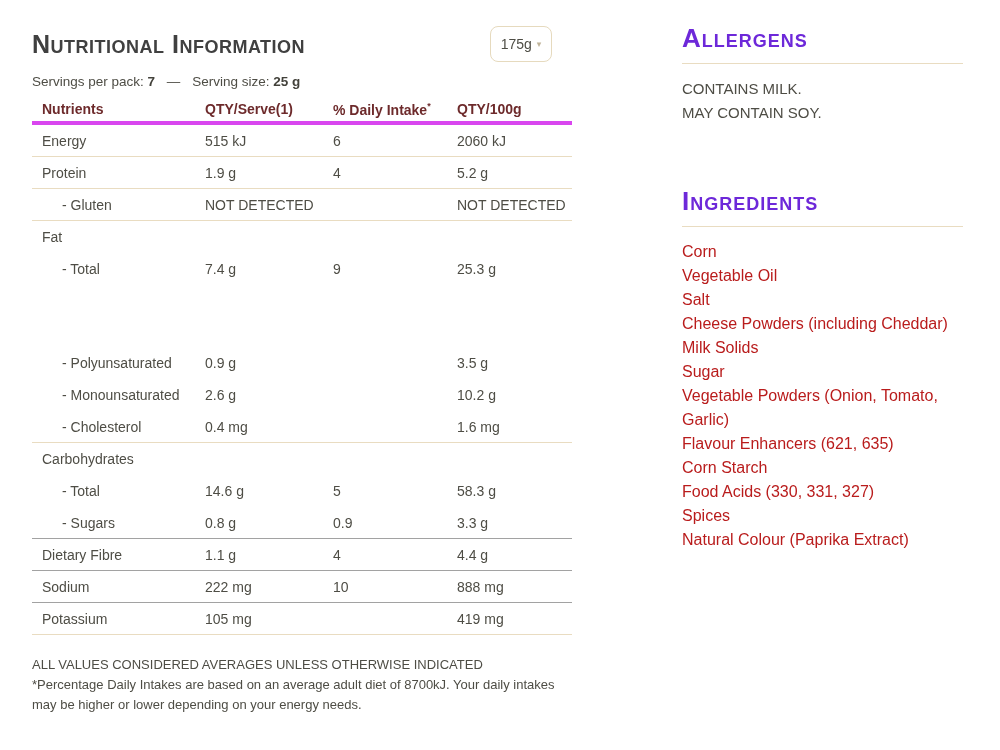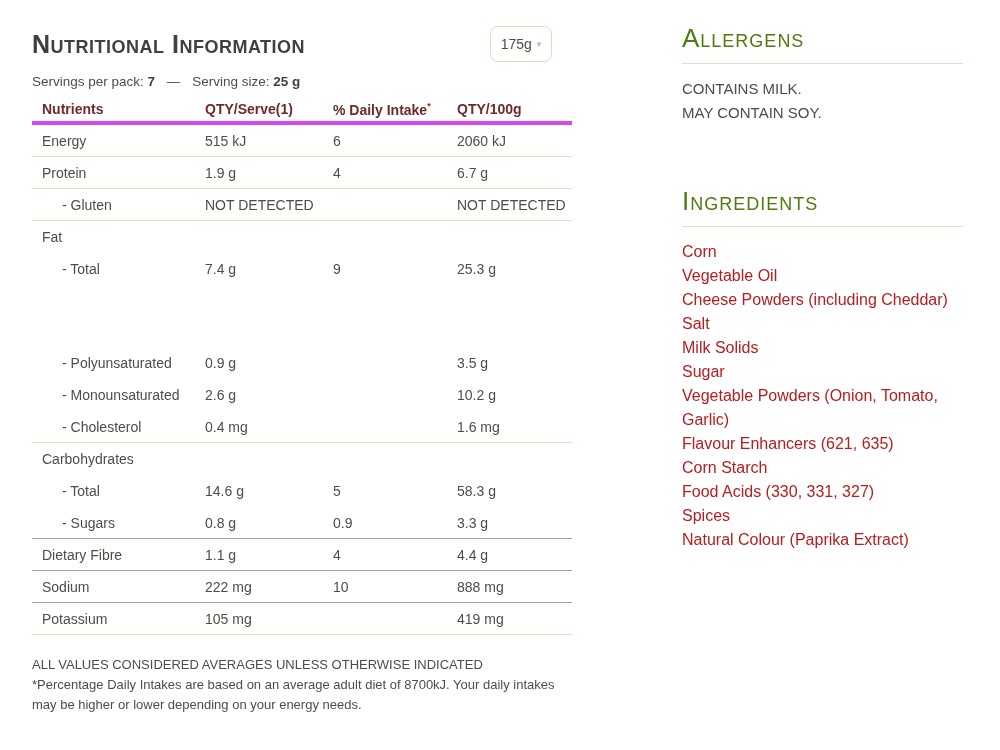--- a/index.html
+++ b/index.html
@@ -41,22 +41,22 @@
   .cell { padding-left:0; }
   .cell-label { padding-left:10px; }
   .t-row.indent .cell-label { padding-left:30px; }
   .divider-tan  { border-bottom:1px solid #e9dcc1; }
   .divider-gray { border-bottom:1px solid #a2a2a2; }
   sup { font-size:9px; }
 
   .footnotes { margin-top:20px; width:537px; font-size:13px; line-height:20px; color:#4e4d45; }
 
   .section-title {
-    font-size:26px; font-weight:normal; font-variant:small-caps;
-    letter-spacing:1px; color:#4d7c0f; line-height:32px;
+    font-size:26px; font-weight:bold; font-variant:small-caps;
+    letter-spacing:1px; color:#6d28d9; line-height:32px;
   }
   .rule { border-bottom:1px solid #e9dcc1; margin-top:9px; }
   .allergen-lines { margin-top:13px; font-size:15px; line-height:24px; color:#4e4d45; }
   .ingredients-title { margin-top:60px; }
   .ingredient-list { list-style:none; margin-top:13px; font-size:16px; line-height:24px; color:#b91c1c; }
 </style>
 </head>
 <body>
 
 <div class="left-col">
@@ -87,21 +87,21 @@
         <div class="t-row divider-tan">
     <div class="cell cell-label">Energy</div>
     <div class="cell">515 kJ</div>
     <div class="cell">6</div>
     <div class="cell">2060 kJ</div>
   </div>
         <div class="t-row divider-tan">
     <div class="cell cell-label">Protein</div>
     <div class="cell">1.9 g</div>
     <div class="cell">4</div>
-    <div class="cell">6.7 g</div>
+    <div class="cell">5.2 g</div>
   </div>
         <div class="t-row divider-tan indent">
     <div class="cell cell-label">- Gluten</div>
     <div class="cell">NOT DETECTED</div>
     <div class="cell"></div>
     <div class="cell">NOT DETECTED</div>
   </div>
         <div class="t-row divider-none">
     <div class="cell cell-label">Fat</div>
     <div class="cell"></div>
@@ -183,22 +183,22 @@
   <div class="allergen-lines">
     <div>CONTAINS MILK.</div>
     <div>MAY CONTAIN SOY.</div>
   </div>
 
   <h2 class="section-title ingredients-title">Ingredients</h2>
   <div class="rule"></div>
   <ul class="ingredient-list" id="ingredients-list">
       <li>Corn</li>
       <li>Vegetable Oil</li>
+      <li>Salt</li>
       <li>Cheese Powders (including Cheddar)</li>
-      <li>Salt</li>
       <li>Milk Solids</li>
       <li>Sugar</li>
       <li>Vegetable Powders (Onion, Tomato, Garlic)</li>
       <li>Flavour Enhancers (621, 635)</li>
       <li>Corn Starch</li>
       <li>Food Acids (330, 331, 327)</li>
       <li>Spices</li>
       <li>Natural Colour (Paprika Extract)</li>
     </ul>
 </div>

